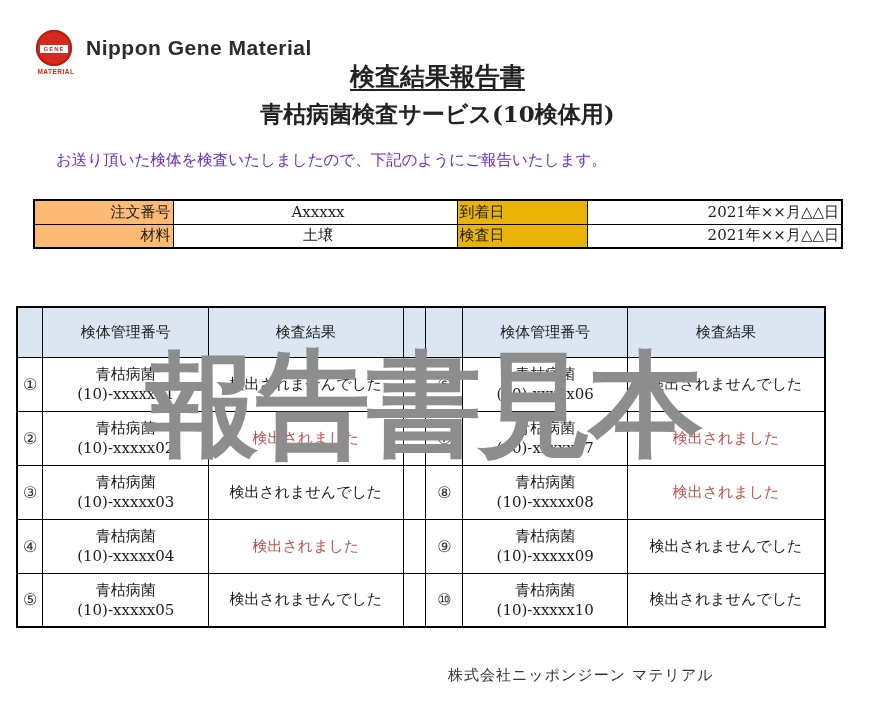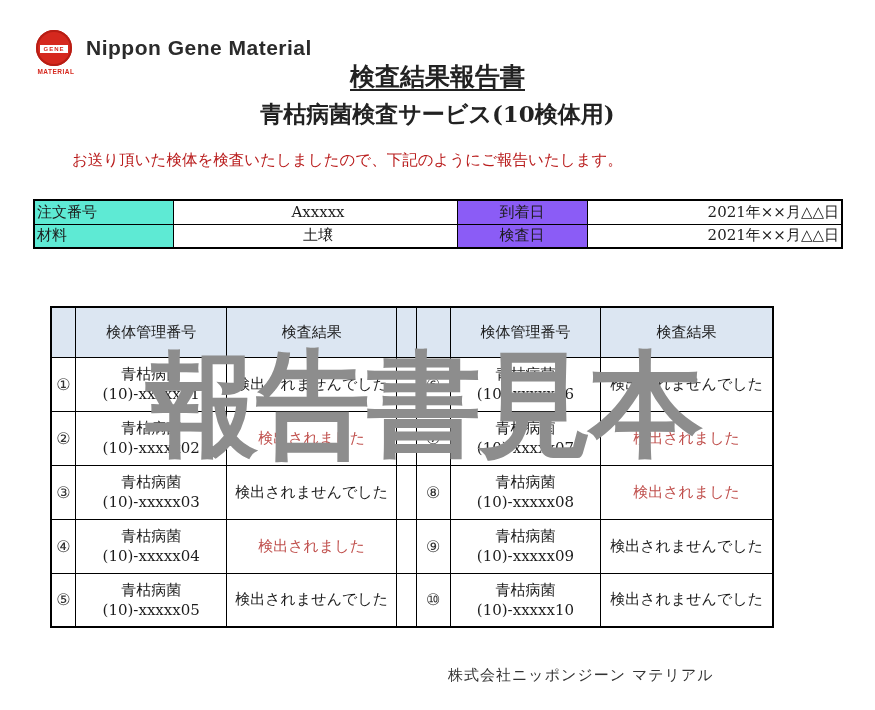--- a/index.html
+++ b/index.html
@@ -32,33 +32,33 @@
   }
 
   
   .title-wrap { position:absolute; left:0; top:60px; width:100%; text-align:center; }
   .title-main {
     font-size:25px; font-weight:bold; color:#222;
     text-decoration:underline; text-underline-offset:4px;
   }
   .title-sub { margin-top:6px; font-size:23px; font-weight:bold; color:#222; }
 
-  .intro { position:absolute; left:72px; top:150px; font-size:15.5px; color:#b91c1c; }
+  .intro { position:absolute; left:56px; top:150px; font-size:15.5px; color:#6d28d9; }
 
   
   table { border-collapse:collapse; }
   .info-table { position:absolute; left:33px; top:199px; width:810px; border:2px solid #000; }
   .info-table td { border:1px solid #000; height:24px; font-size:15px; padding:0 2px; }
-  .info-table td.lbl { background:#5eead4; text-align:left; width:139px; }
-  .info-table td.lbl2 { background:#8b5cf6; text-align:center; width:130px; }
+  .info-table td.lbl { background:#fdba74; text-align:right; width:139px; }
+  .info-table td.lbl2 { background:#eab308; width:130px; }
   .info-table td.val { text-align:center; padding-left:8px; width:284px; }
   .info-table td.val2 { text-align:right; padding-left:8px; }
 
   
-  .res-table { position:absolute; left:50px; top:306px; width:724px; border:2px solid #000; }
+  .res-table { position:absolute; left:16px; top:306px; width:810px; border:2px solid #000; }
   .res-table th, .res-table td { border:1px solid #000; text-align:center; }
   .res-table th { background:#dce6f2; height:50px; font-size:15px; font-weight:normal; }
   .res-table td { height:54px; font-size:15px; }
   .res-table td.num { font-size:16px; color:#333; }
   .res-table .name div { line-height:1.35; }
   .res-table td.detected { color:#c0504d; }
   col.c-num { width:26px; }
   col.c-name { width:166px; }
   col.c-res { width:195px; }
   col.c-gap { width:23px; }

